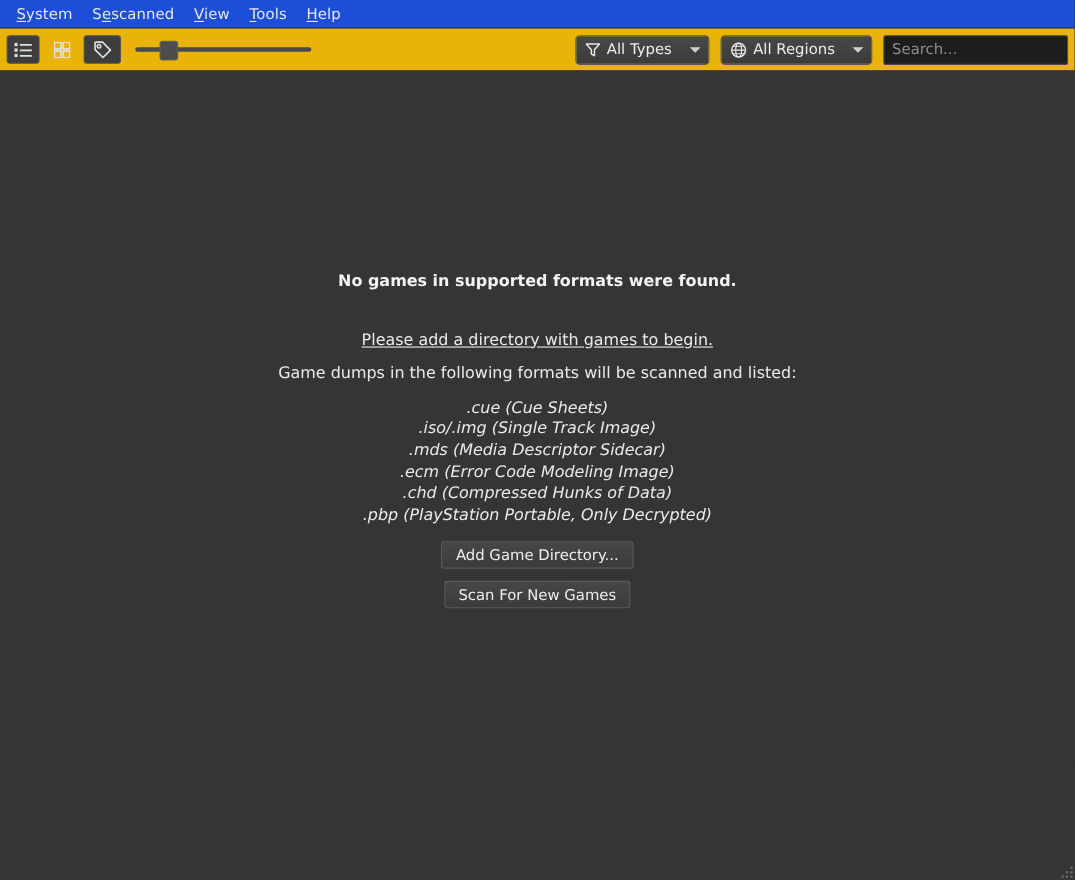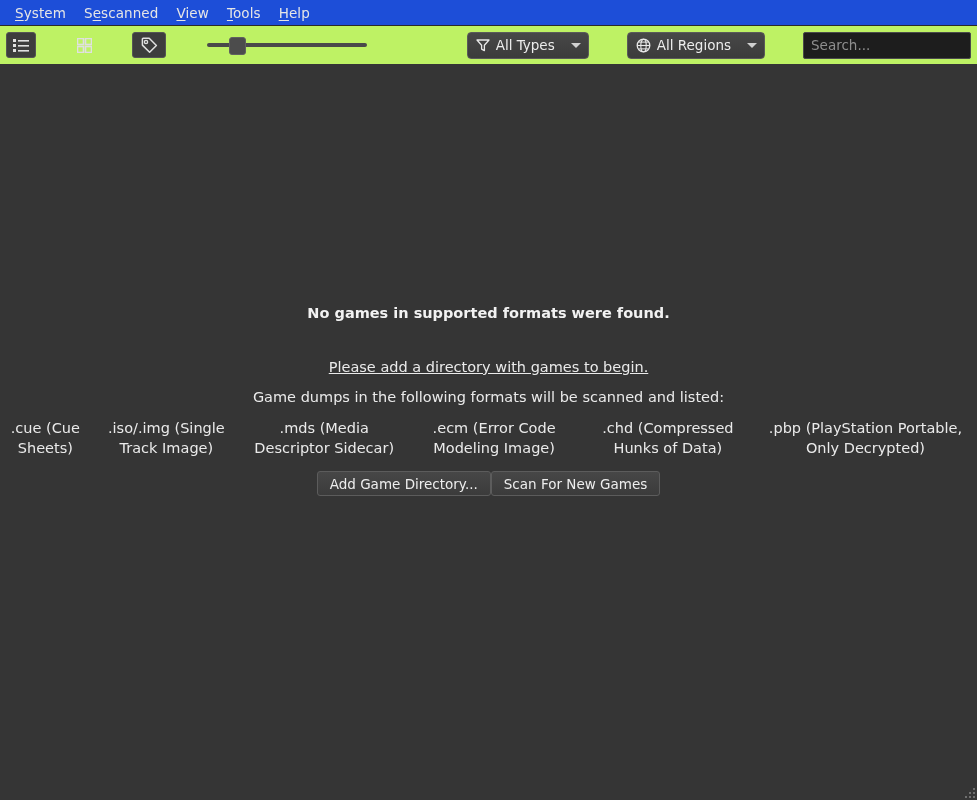--- a/index.html
+++ b/index.html
@@ -42,27 +42,26 @@
     cursor: default;
     white-space: nowrap;
     letter-spacing: .1px;
   }
   .menu-item u { text-decoration: underline; text-underline-offset: 1.5px; }
 
   
   .toolbar {
     height: 38px;
     min-height: 38px;
-    background: #bef264;
+    background: #eab308;
     display: flex;
     align-items: center;
     padding: 0 6px;
     box-sizing: border-box;
     position: relative;
-    gap: 28px;
   }
   .tb-btn {
     width: 30px;
     height: 26px;
     display: flex;
     align-items: center;
     justify-content: center;
     border-radius: 3px;
     margin-right: 5px;
     box-sizing: border-box;
@@ -185,31 +184,32 @@
     margin-bottom: 14px;
     text-decoration: underline;
   }
   .ev-listhead {
     font-size: 14.5px;
     color: #eaeaea;
     margin-bottom: 14px;
   }
   .fmt-list {
     display: flex;
-    flex-direction: row;
-    align-items: center;
+    flex-direction: column;
+    align-items: center;
+    font-style: italic;
   }
   .fmt-line {
     font-size: 14.5px;
     color: #eaeaea;
     line-height: 19.6px;
   }
   .btn-stack {
     display: flex;
-    flex-direction: row;
+    flex-direction: column;
     align-items: center;
     margin-top: 13px;
   }
   .pbtn {
     min-width: 146px;
     height: 25px;
     background: linear-gradient(#474747, #3b3b3b);
     border: 1px solid #5c5c5c;
     border-radius: 3px;
     color: #ededed;

